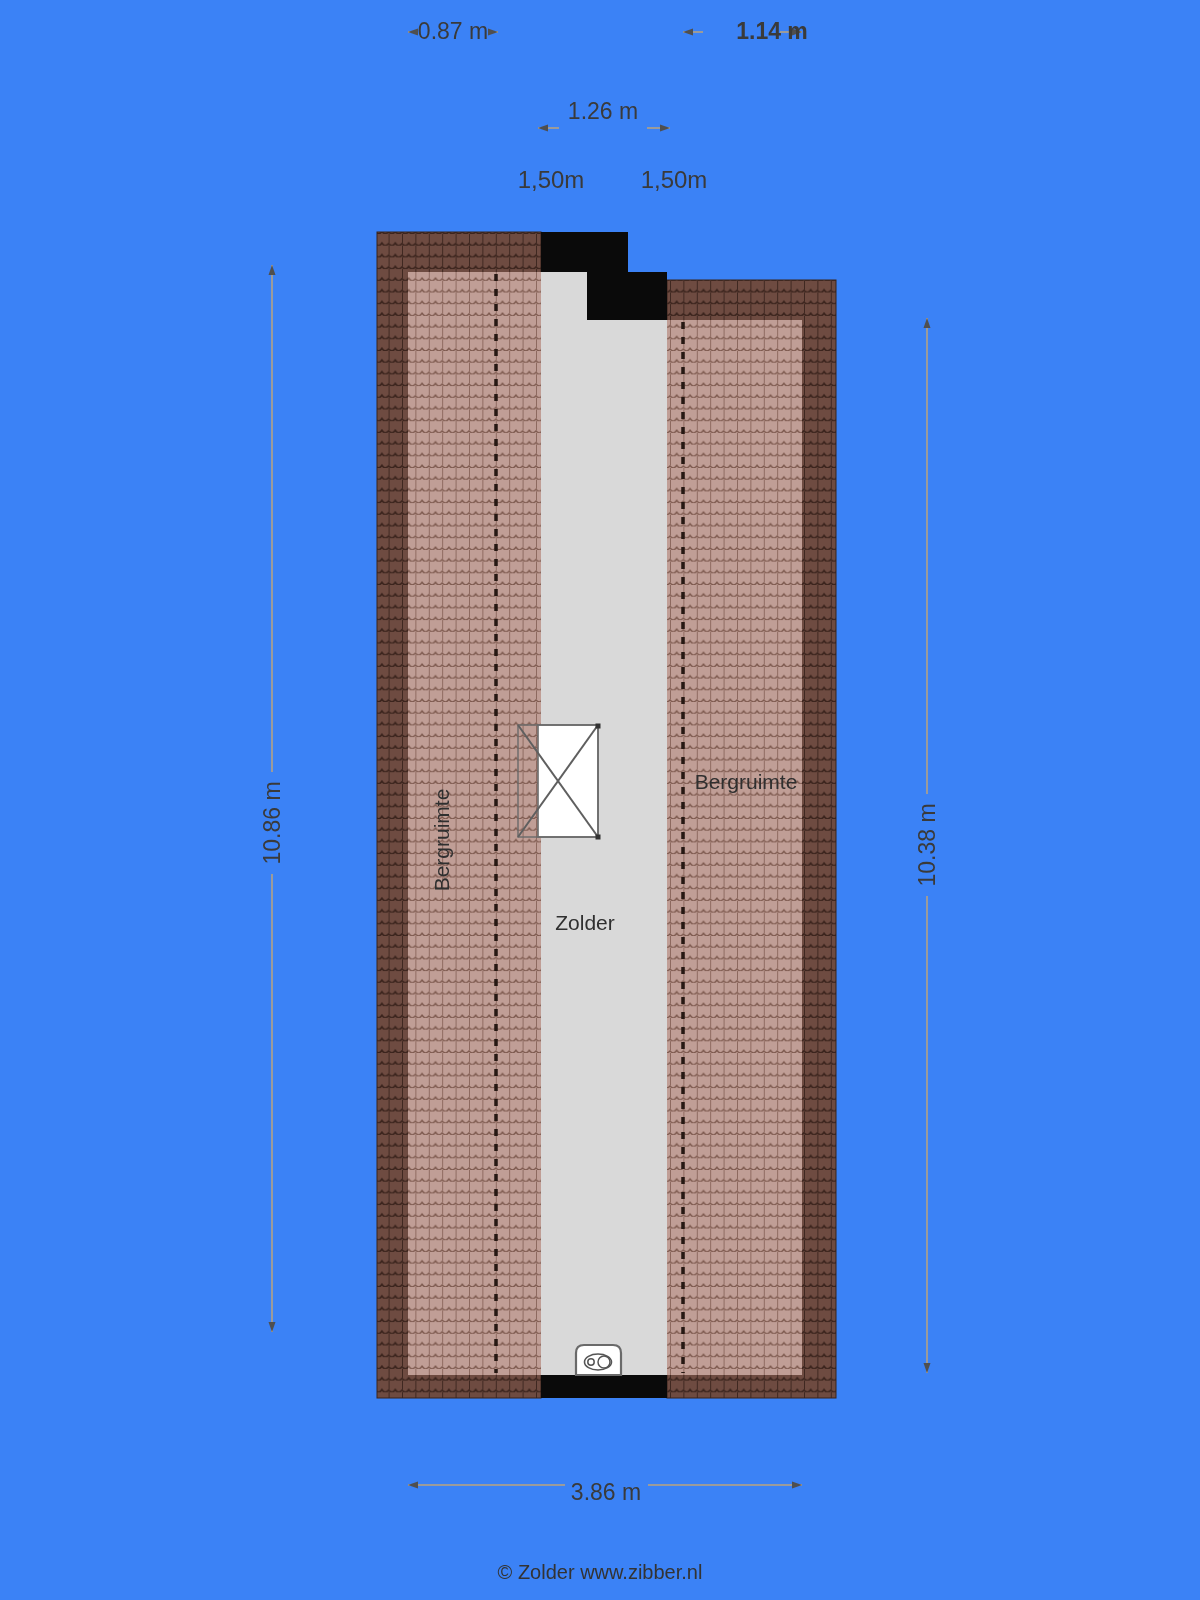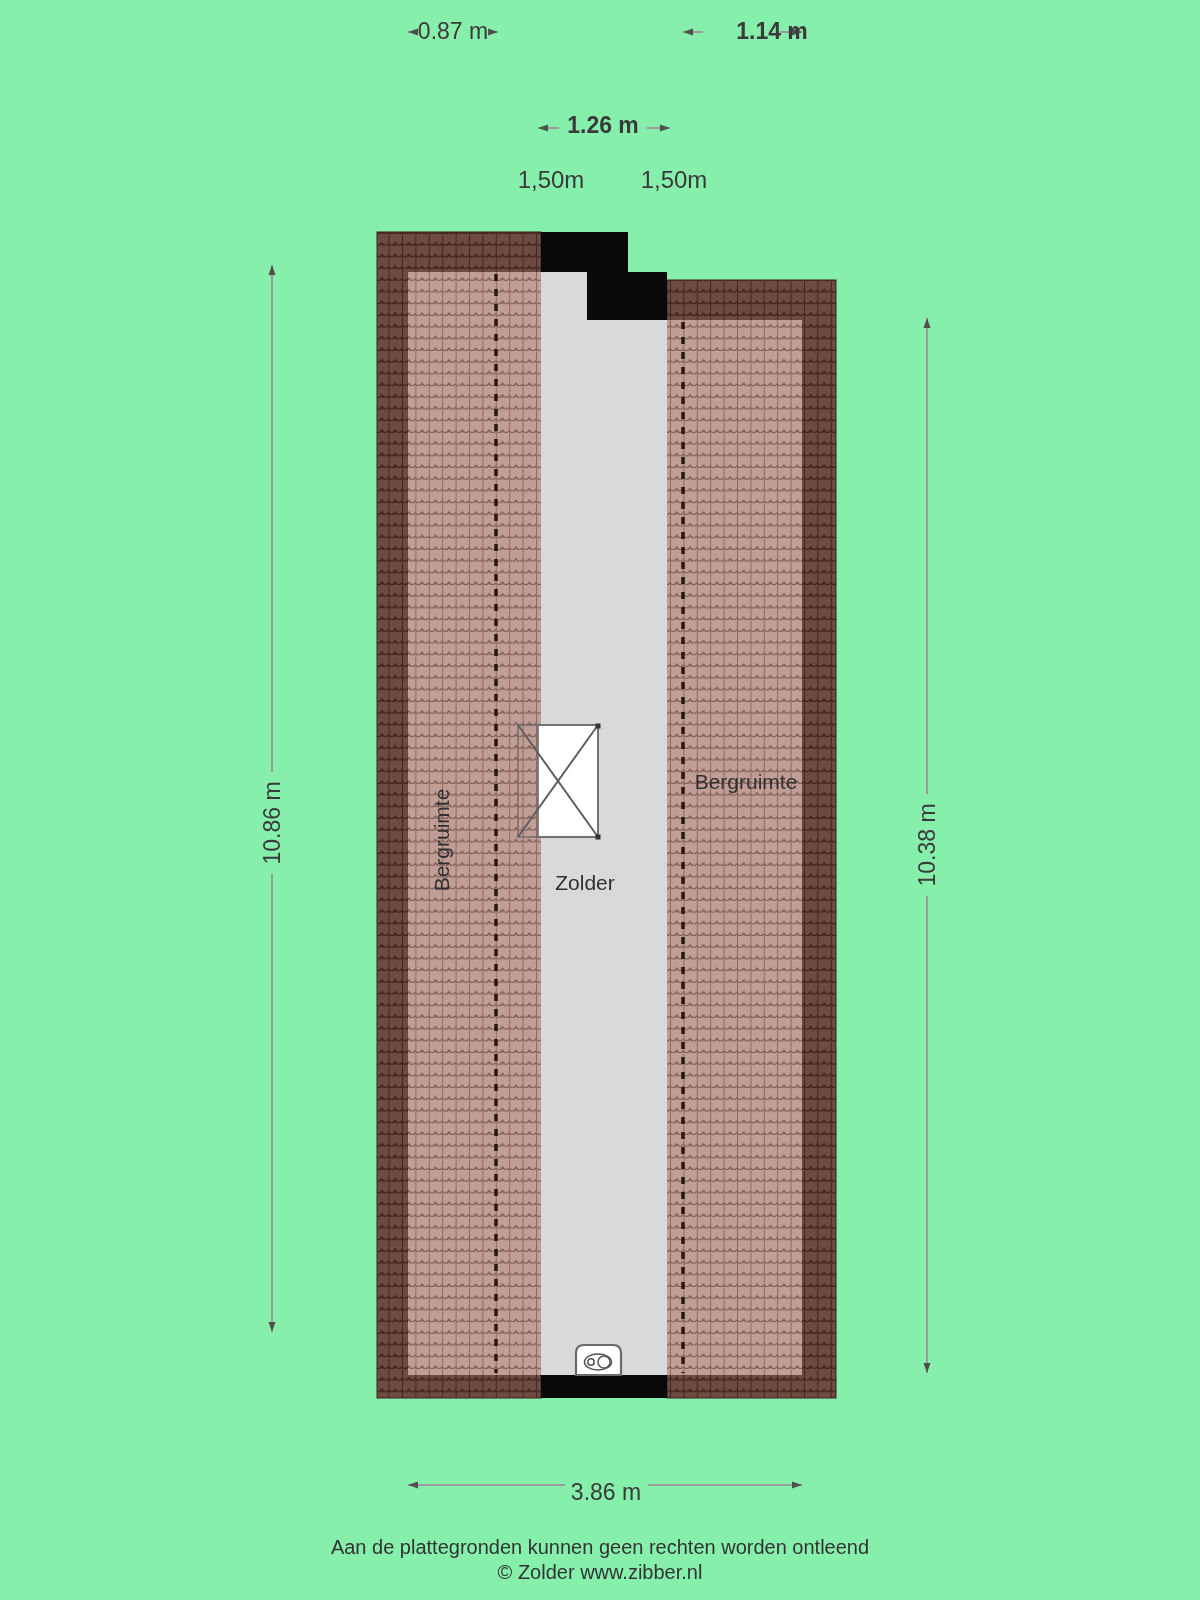--- a/index.html
+++ b/index.html
@@ -1,19 +1,19 @@
 <!DOCTYPE html>
 <html style="--roof-dark: #6E4B41; --roof-dark-line: #3B241D; --roof-light: #C09E96; --roof-light-line: #7D594E; --floor: #D9D9D9; --wall: #0A0A0A; --dashed-line: #261813; --dim-line: #9B9B9B; --dim-arrow: #4F4F4F; --text: #3A3A3A;"><head>
 <meta charset="utf-8">
 <style>
   html,body{margin:0;padding:0;background:#ffffff;}
   .stage{
     position:relative;
     width:1200px;height:1600px;
-    background:#86efac;
+    background:#3b82f6;
     font-family:"Liberation Sans", sans-serif;
     overflow:hidden;
   }
   .plan-svg{position:absolute;left:0;top:0;}
 
   
   .fill-roof-dark{fill:var(--roof-dark,#6E4B41);}
   .fill-roof-light{fill:var(--roof-light,#C09E96);}
   .fill-floor{fill:var(--floor,#D9D9D9);}
   .fill-wall{fill:var(--wall,#0A0A0A);}
@@ -115,27 +115,26 @@
     </g>
     <g>
       <path d="M408 1485 H565 M648 1485 H802" class="dimline"></path>
       <polygon points="408,1485 418,1481.5 418,1488.5" class="dimarrow"></polygon>
       <polygon points="802,1485 792,1481.5 792,1488.5" class="dimarrow"></polygon>
     </g>
   </svg>
 
   <div class="lbl dim-txt" style="left:453px;top:31px;">0.87 m</div>
   <div class="lbl dim-txt" style="left:772px;top:31px;font-weight:bold;">1.14 m</div>
-  <div class="lbl dim-txt" style="left:603px;top:125px;font-weight:bold;">1.26 m</div>
+  <div class="lbl dim-txt" style="left:603px;top:111px;">1.26 m</div>
   <div class="lbl clear-txt" style="left:551px;top:180px;">1,50m</div>
   <div class="lbl clear-txt" style="left:674px;top:180px;">1,50m</div>
   <div class="lbl dim-txt vert" style="left:272px;top:823px;">10.86 m</div>
   <div class="lbl dim-txt vert" style="left:927px;top:845px;">10.38 m</div>
   <div class="lbl dim-txt" style="left:606px;top:1484px;margin-top:8px;">3.86 m</div>
 
   <div class="lbl room-txt vert" style="left:441px;top:840px;">Bergruimte</div>
-  <div class="lbl room-txt" style="left:585px;top:882px;">Zolder</div>
+  <div class="lbl room-txt" style="left:585px;top:922px;">Zolder</div>
   <div class="lbl room-txt" style="left:746px;top:781px;">Bergruimte</div>
 
-  <div class="lbl footer-txt" style="left:600px;top:1547px;">Aan de plattegronden kunnen geen rechten worden ontleend</div>
   <div class="lbl footer-txt" style="left:600px;top:1572px;">© Zolder www.zibber.nl</div>
 
 </div>
 
 </body></html>

